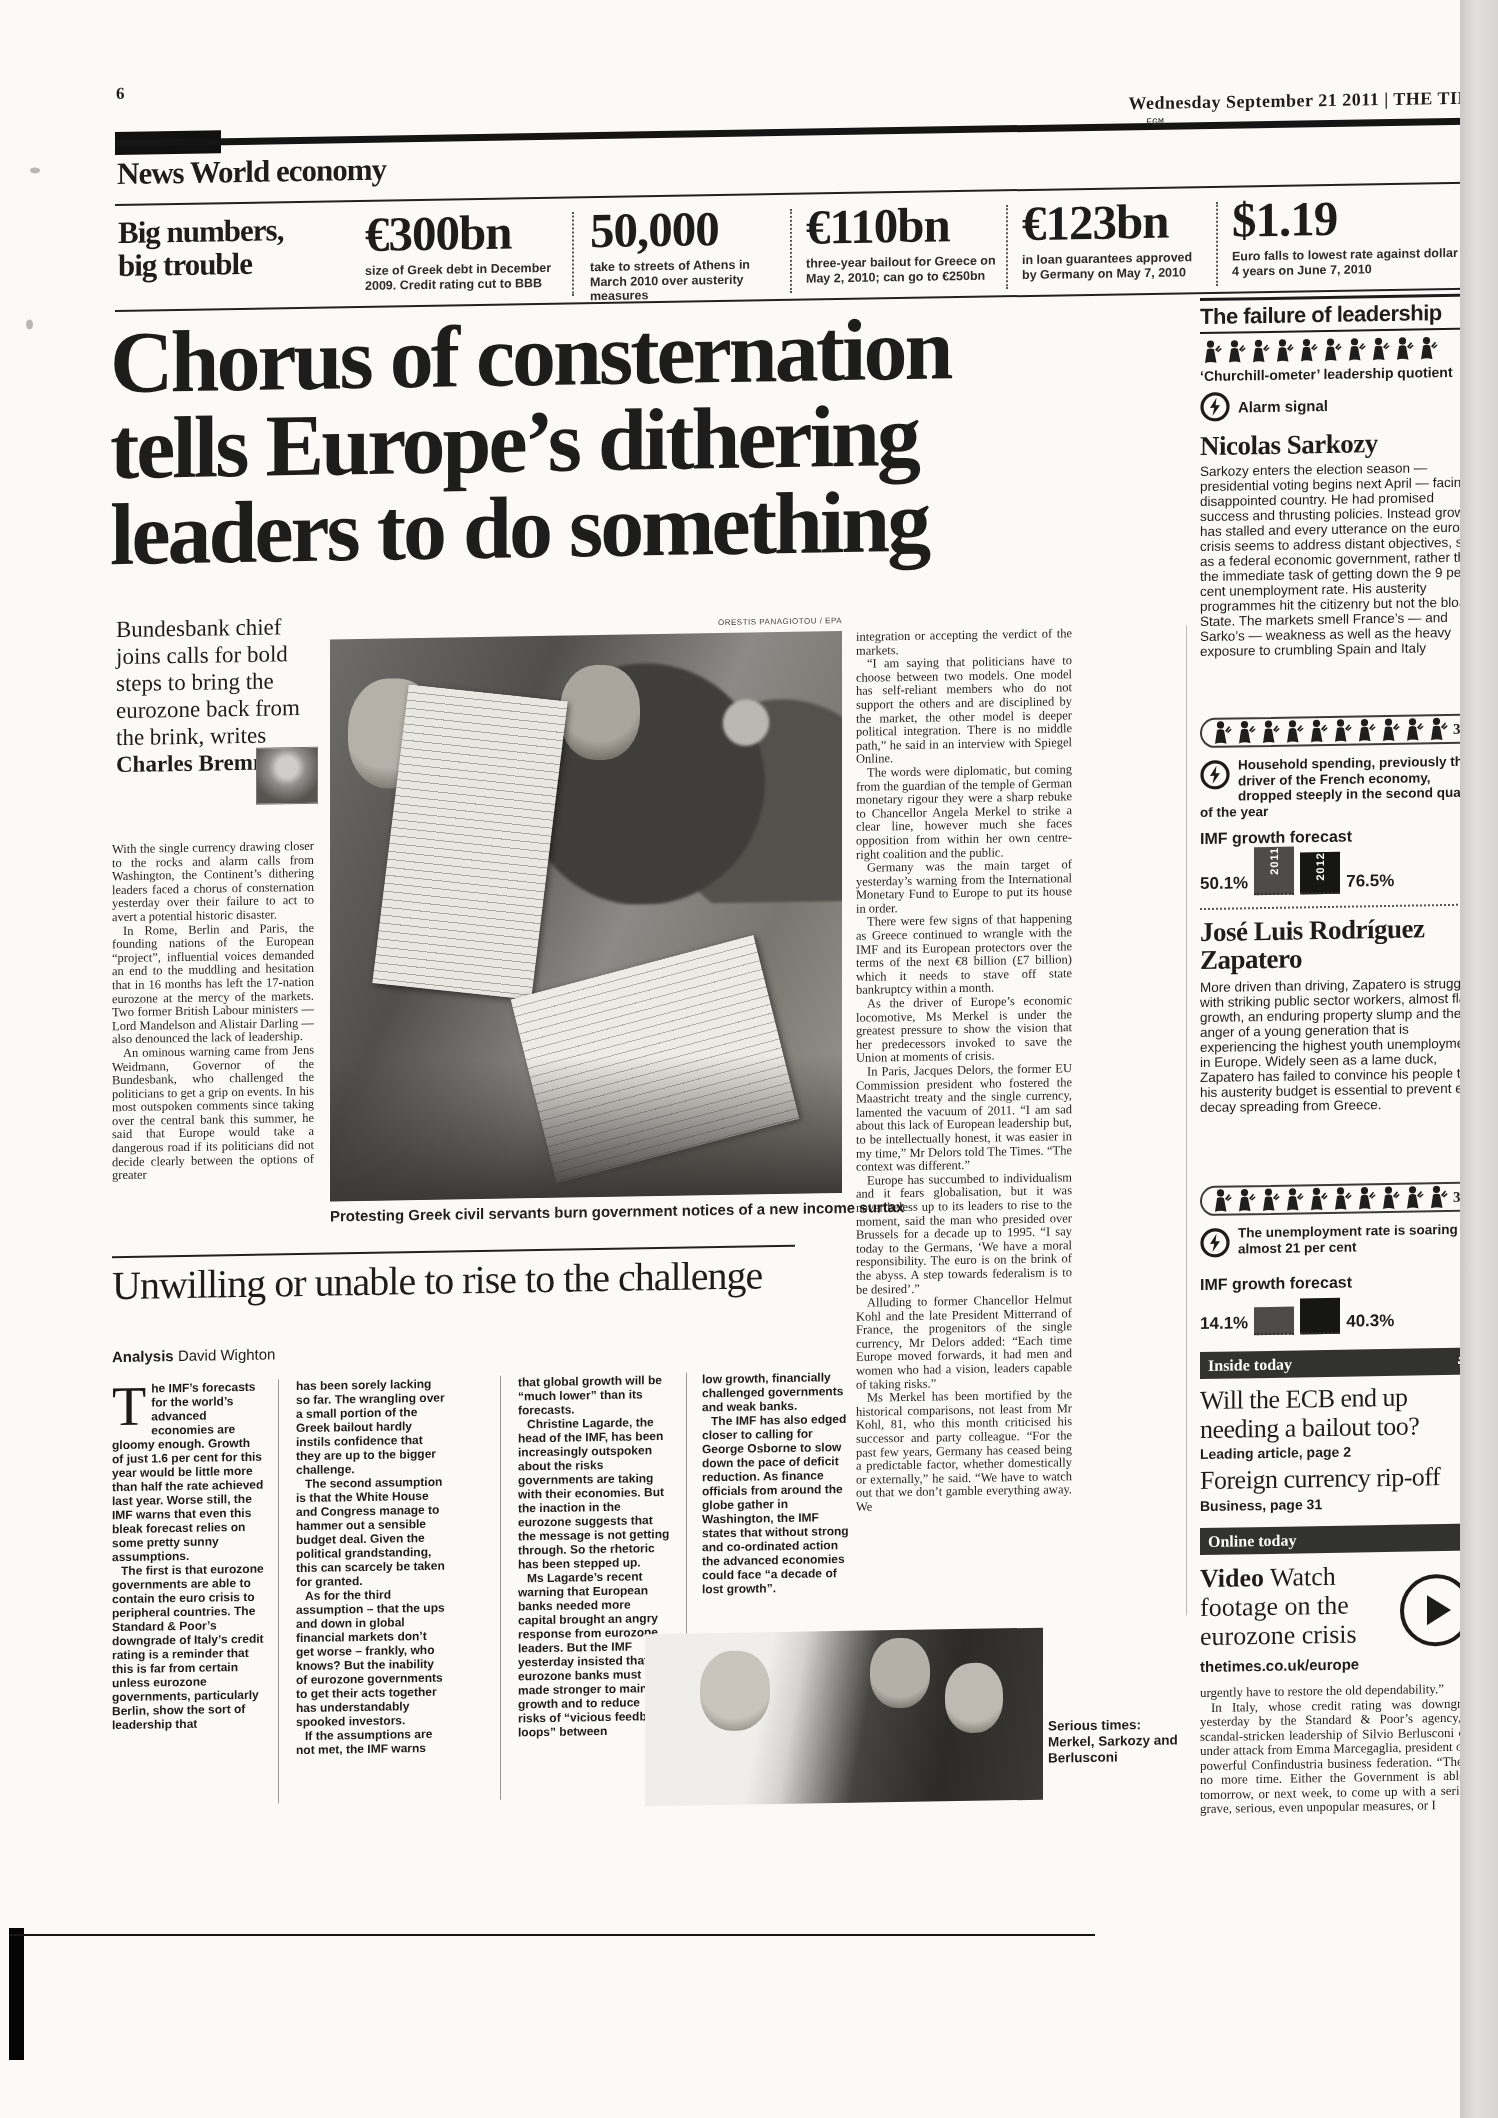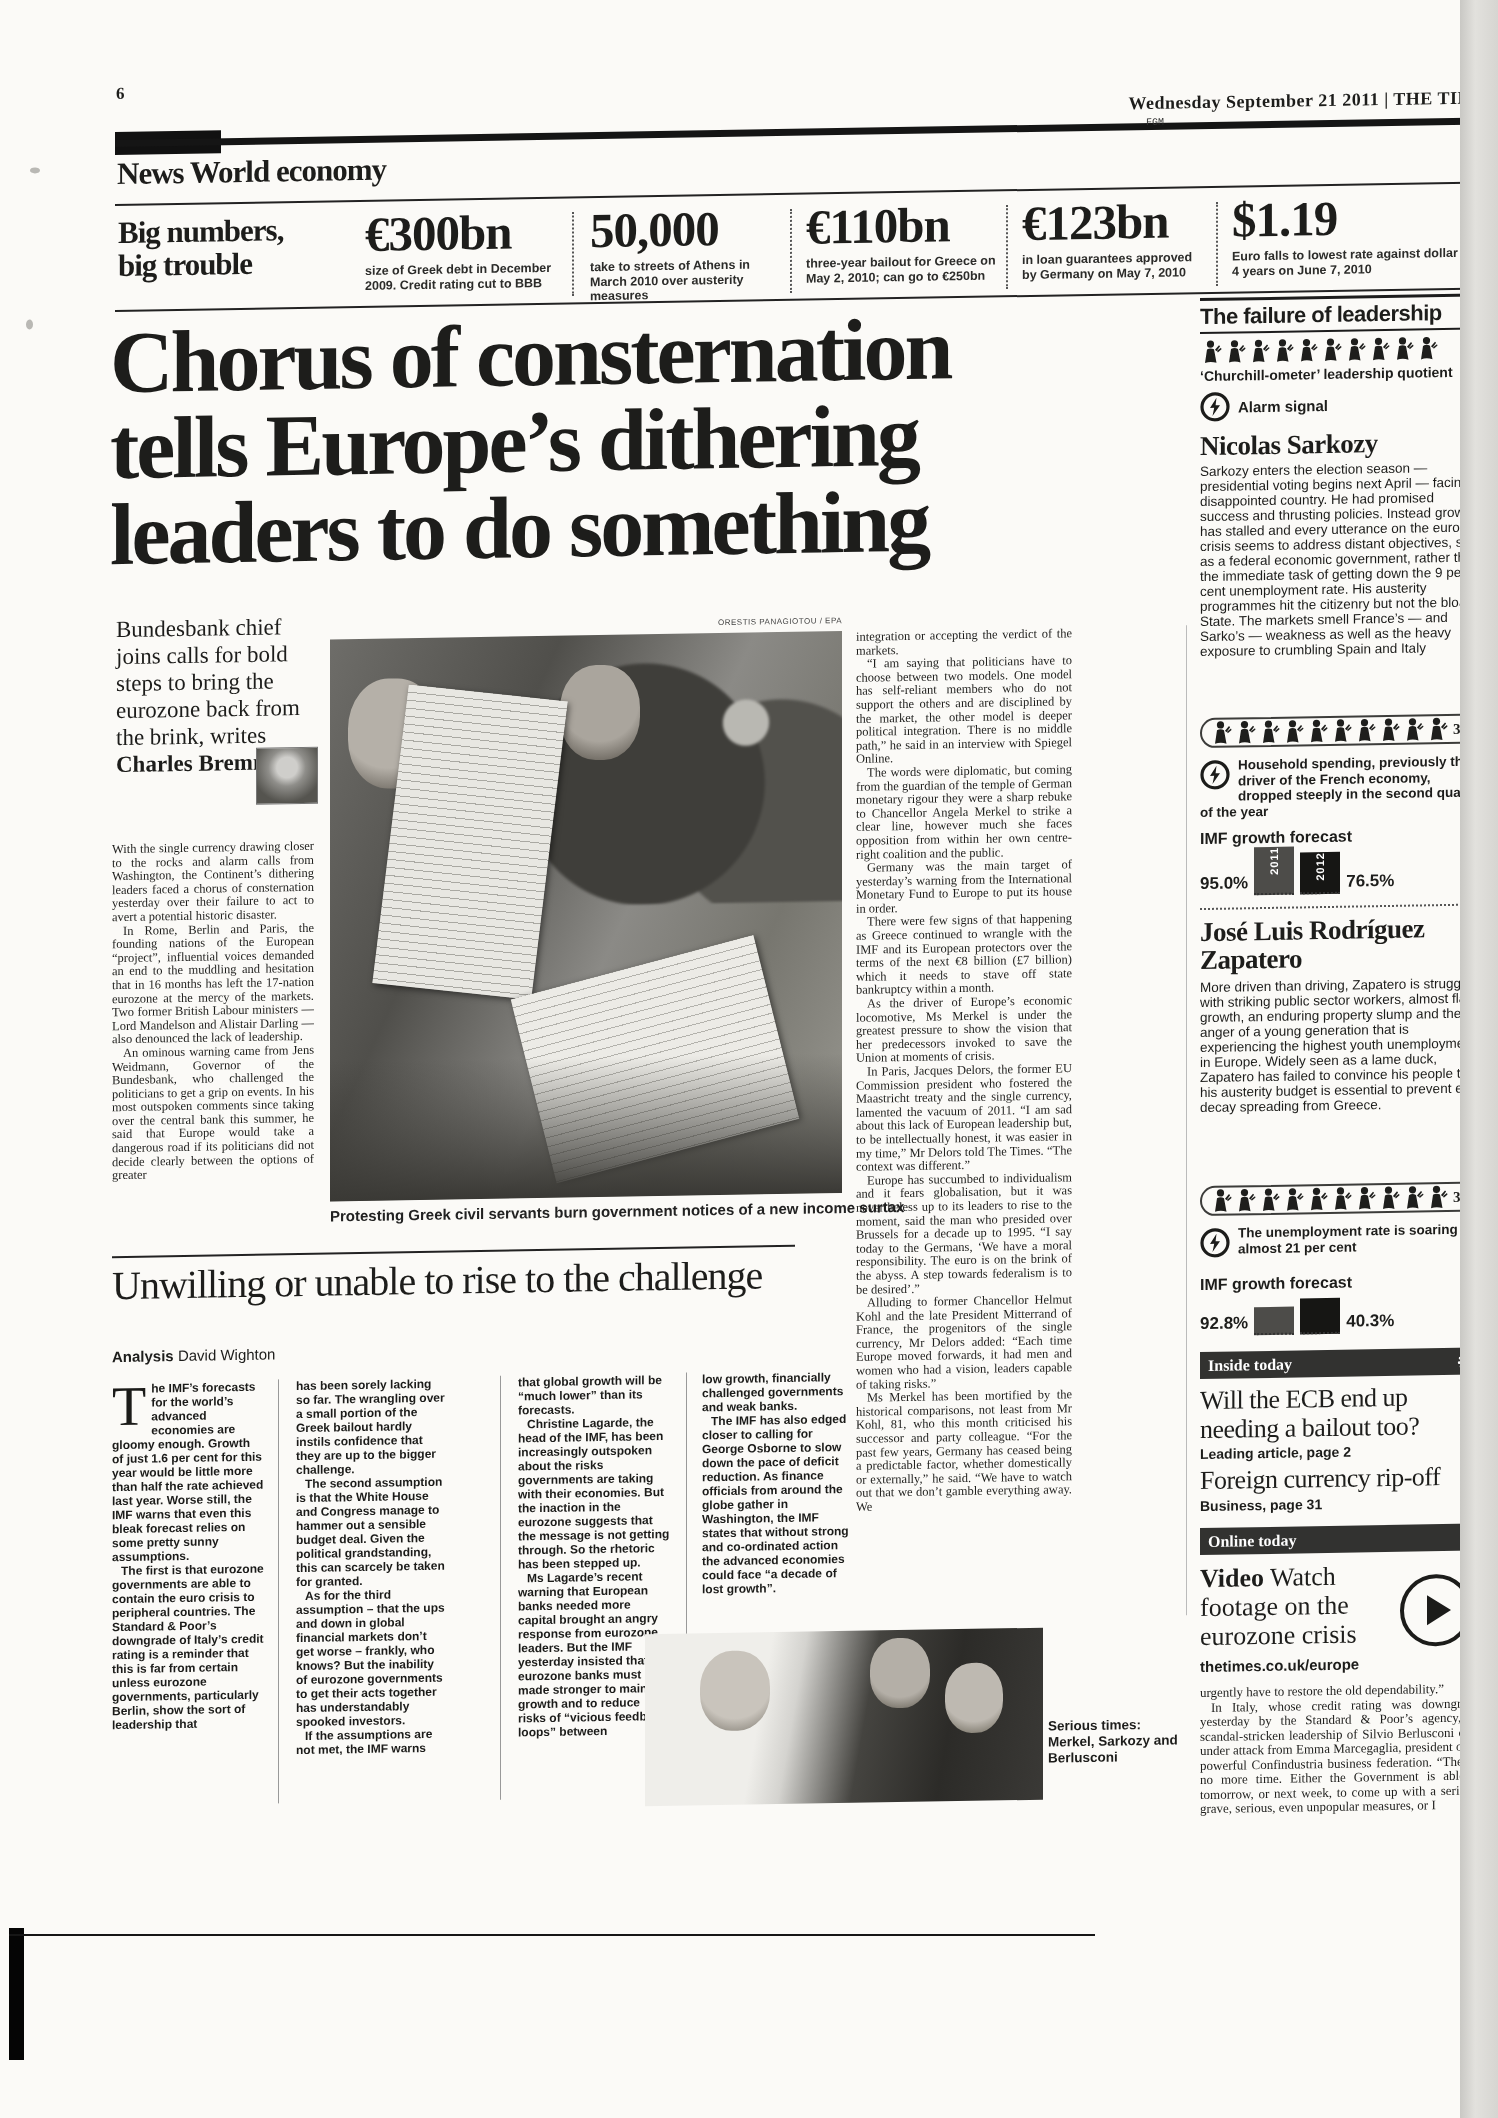--- a/index.html
+++ b/index.html
@@ -333,21 +333,21 @@
     <span class="score">3/10</span>
   </div>
   <div class="abs sb alarm-text" style="top:778px;">
     <svg class="alarm-ic">
         <use href="#bolt-glyph"></use>
       </svg>
     <span>Household spending, previously the driver of the French economy, dropped steeply in the second quarter of the year</span>
   </div>
   <div class="abs sb chart-label" style="top:850px;">IMF growth forecast</div>
   <div class="abs sb mini-chart" style="top:866px;height:50px;">
-    <span class="v">95.0%</span>
+    <span class="v">50.1%</span>
     <div class="bar b1" style="height:46px;">
       <span class="yr">2011</span>
     </div>
     <div class="bar b2" style="height:40px;">
       <span class="yr">2012</span>
     </div>
     <span class="v">76.5%</span>
   </div>
   <div class="abs dotted-rule" style="left:1200px;top:928px;"></div>
 
@@ -387,21 +387,21 @@
     <span class="score">3/10</span>
   </div>
   <div class="abs sb alarm-text" style="top:1246px;">
     <svg class="alarm-ic">
         <use href="#bolt-glyph"></use>
       </svg>
     <span>The unemployment rate is soaring to almost 21 per cent</span>
   </div>
   <div class="abs sb chart-label" style="top:1296px;">IMF growth forecast</div>
   <div class="abs sb mini-chart" style="top:1314px;height:42px;">
-    <span class="v">92.8%</span>
+    <span class="v">14.1%</span>
     <div class="bar b1" style="height:26px;"></div>
     <div class="bar b2" style="height:34px;"></div>
     <span class="v">40.3%</span>
   </div>
 
   <div class="abs sb-bar bar-dark" style="top:1372px;">
     <span class="lbl">Inside today</span>
     <svg width="22" height="22">
         <use href="#eu-stars-glyph"></use>
       </svg>

